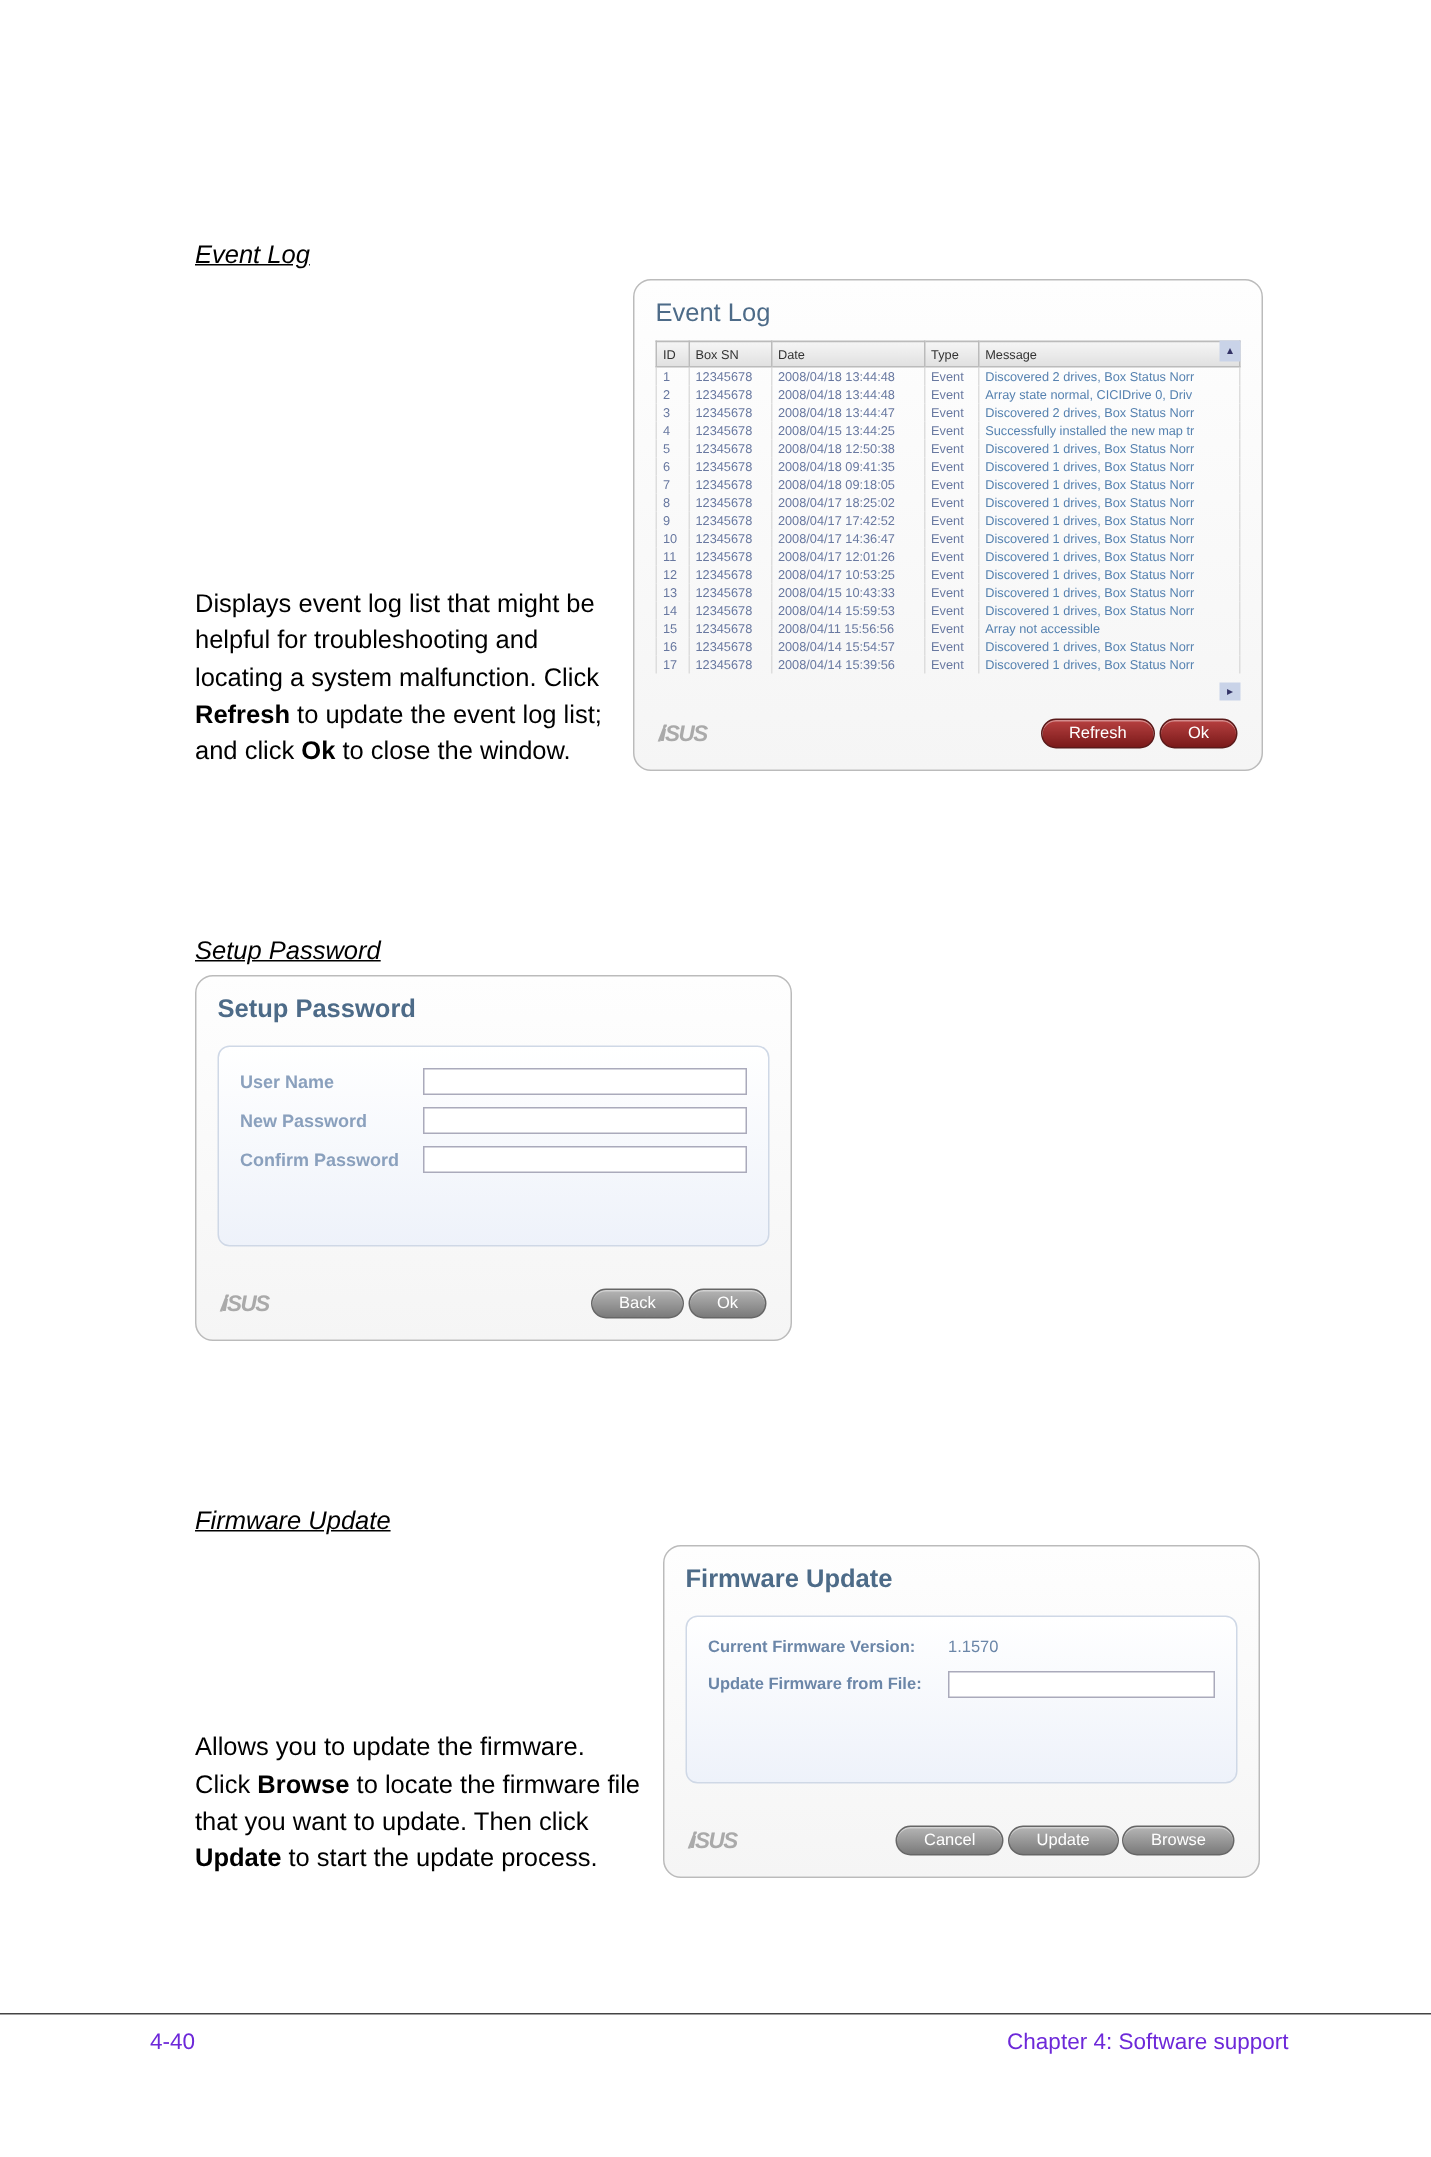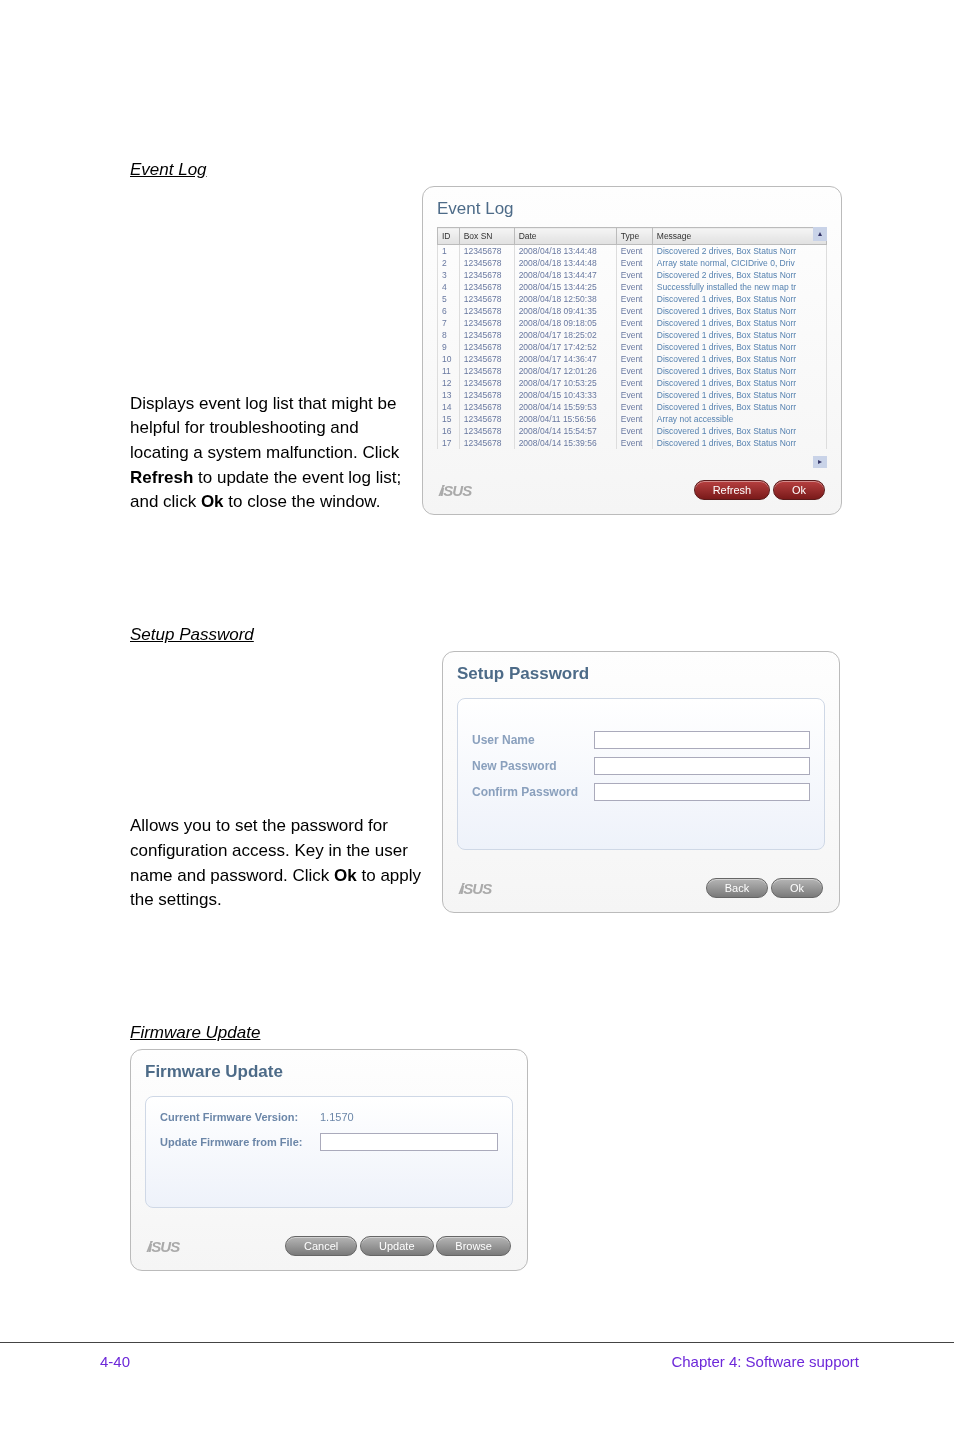--- a/index.html
+++ b/index.html
@@ -78,21 +78,21 @@
     display:inline-block; border-radius:12px; padding: 3px 18px;
     background: linear-gradient(#b74040,#7a1a1a);
     color:#fff; font-size:11px; border:1px solid #5a1a1a;
     box-shadow: inset 0 1px 0 rgba(255,255,255,.4);
   }
   .pill-btn.grey { background: linear-gradient(#b5b5b5,#7a7a7a); border-color:#666;border-radius:10px; }
 
   
   .win-password { width: 398px; }
   .form-panel {
-    margin: 6px 14px 16px; padding: 32px 14px 40px;
+    margin: 6px 14px 16px; padding: 14px 14px 40px;
     border: 1px solid #cfd8e6; border-radius: 8px;
     background: linear-gradient(#fff,#eef2fa);
   }
   .frow { display:flex; align-items:center; margin-bottom: 8px; }
   .flabel { width: 122px; color:#8aa0bd; font-size:12px; font-weight:bold; }
   .finput { flex:1; height:18px; border:1px solid #aab; background:#fff; }
 
   
   .win-firmware { width: 398px; }
   .fw-panel {
@@ -271,23 +271,20 @@
             <span class="pill-btn">Ok</span>
           </span>
         </div>
       </div>
     </div>
   </div>
 
   <div class="section sec-password">
     <div class="section-title">Setup Password</div>
     <div class="section-body">
-      <div class="section-text">
-        <span>Allows you to set the password for configuration access. Key in the user name and password. Click </span><span class="bold">Ok</span><span> to apply the settings.</span>
-      </div>
       <div class="window win-password">
         <div class="win-title" style="font-weight:bold;color:#4d6b88">Setup Password</div>
         <div class="form-panel">
           <div class="frow">
             <div class="flabel">User Name</div>
             <div class="finput"></div>
           </div>
           <div class="frow">
             <div class="flabel">New Password</div>
             <div class="finput"></div>
@@ -304,20 +301,23 @@
             <span class="pill-btn grey">Ok</span>
           </span>
         </div>
       </div>
     </div>
   </div>
 
   <div class="section sec-firmware">
     <div class="section-title">Firmware Update</div>
     <div class="section-body">
+      <div class="section-text">
+        <span>Allows you to update the firmware. Click </span><span class="bold">Browse</span><span> to locate the firmware file that you want to update. Then click </span><span class="bold">Update</span><span> to start the update process.</span>
+      </div>
       <div class="window win-firmware">
         <div class="win-title" style="font-weight:bold;color:#4d6b88">Firmware Update</div>
         <div class="fw-panel">
           <div class="fw-row">
             <div class="fw-label">Current Firmware Version:</div>
             <div class="fw-val">1.1570</div>
           </div>
           <div class="fw-row">
             <div class="fw-label">Update Firmware from File:</div>
             <div class="fw-input"></div>

